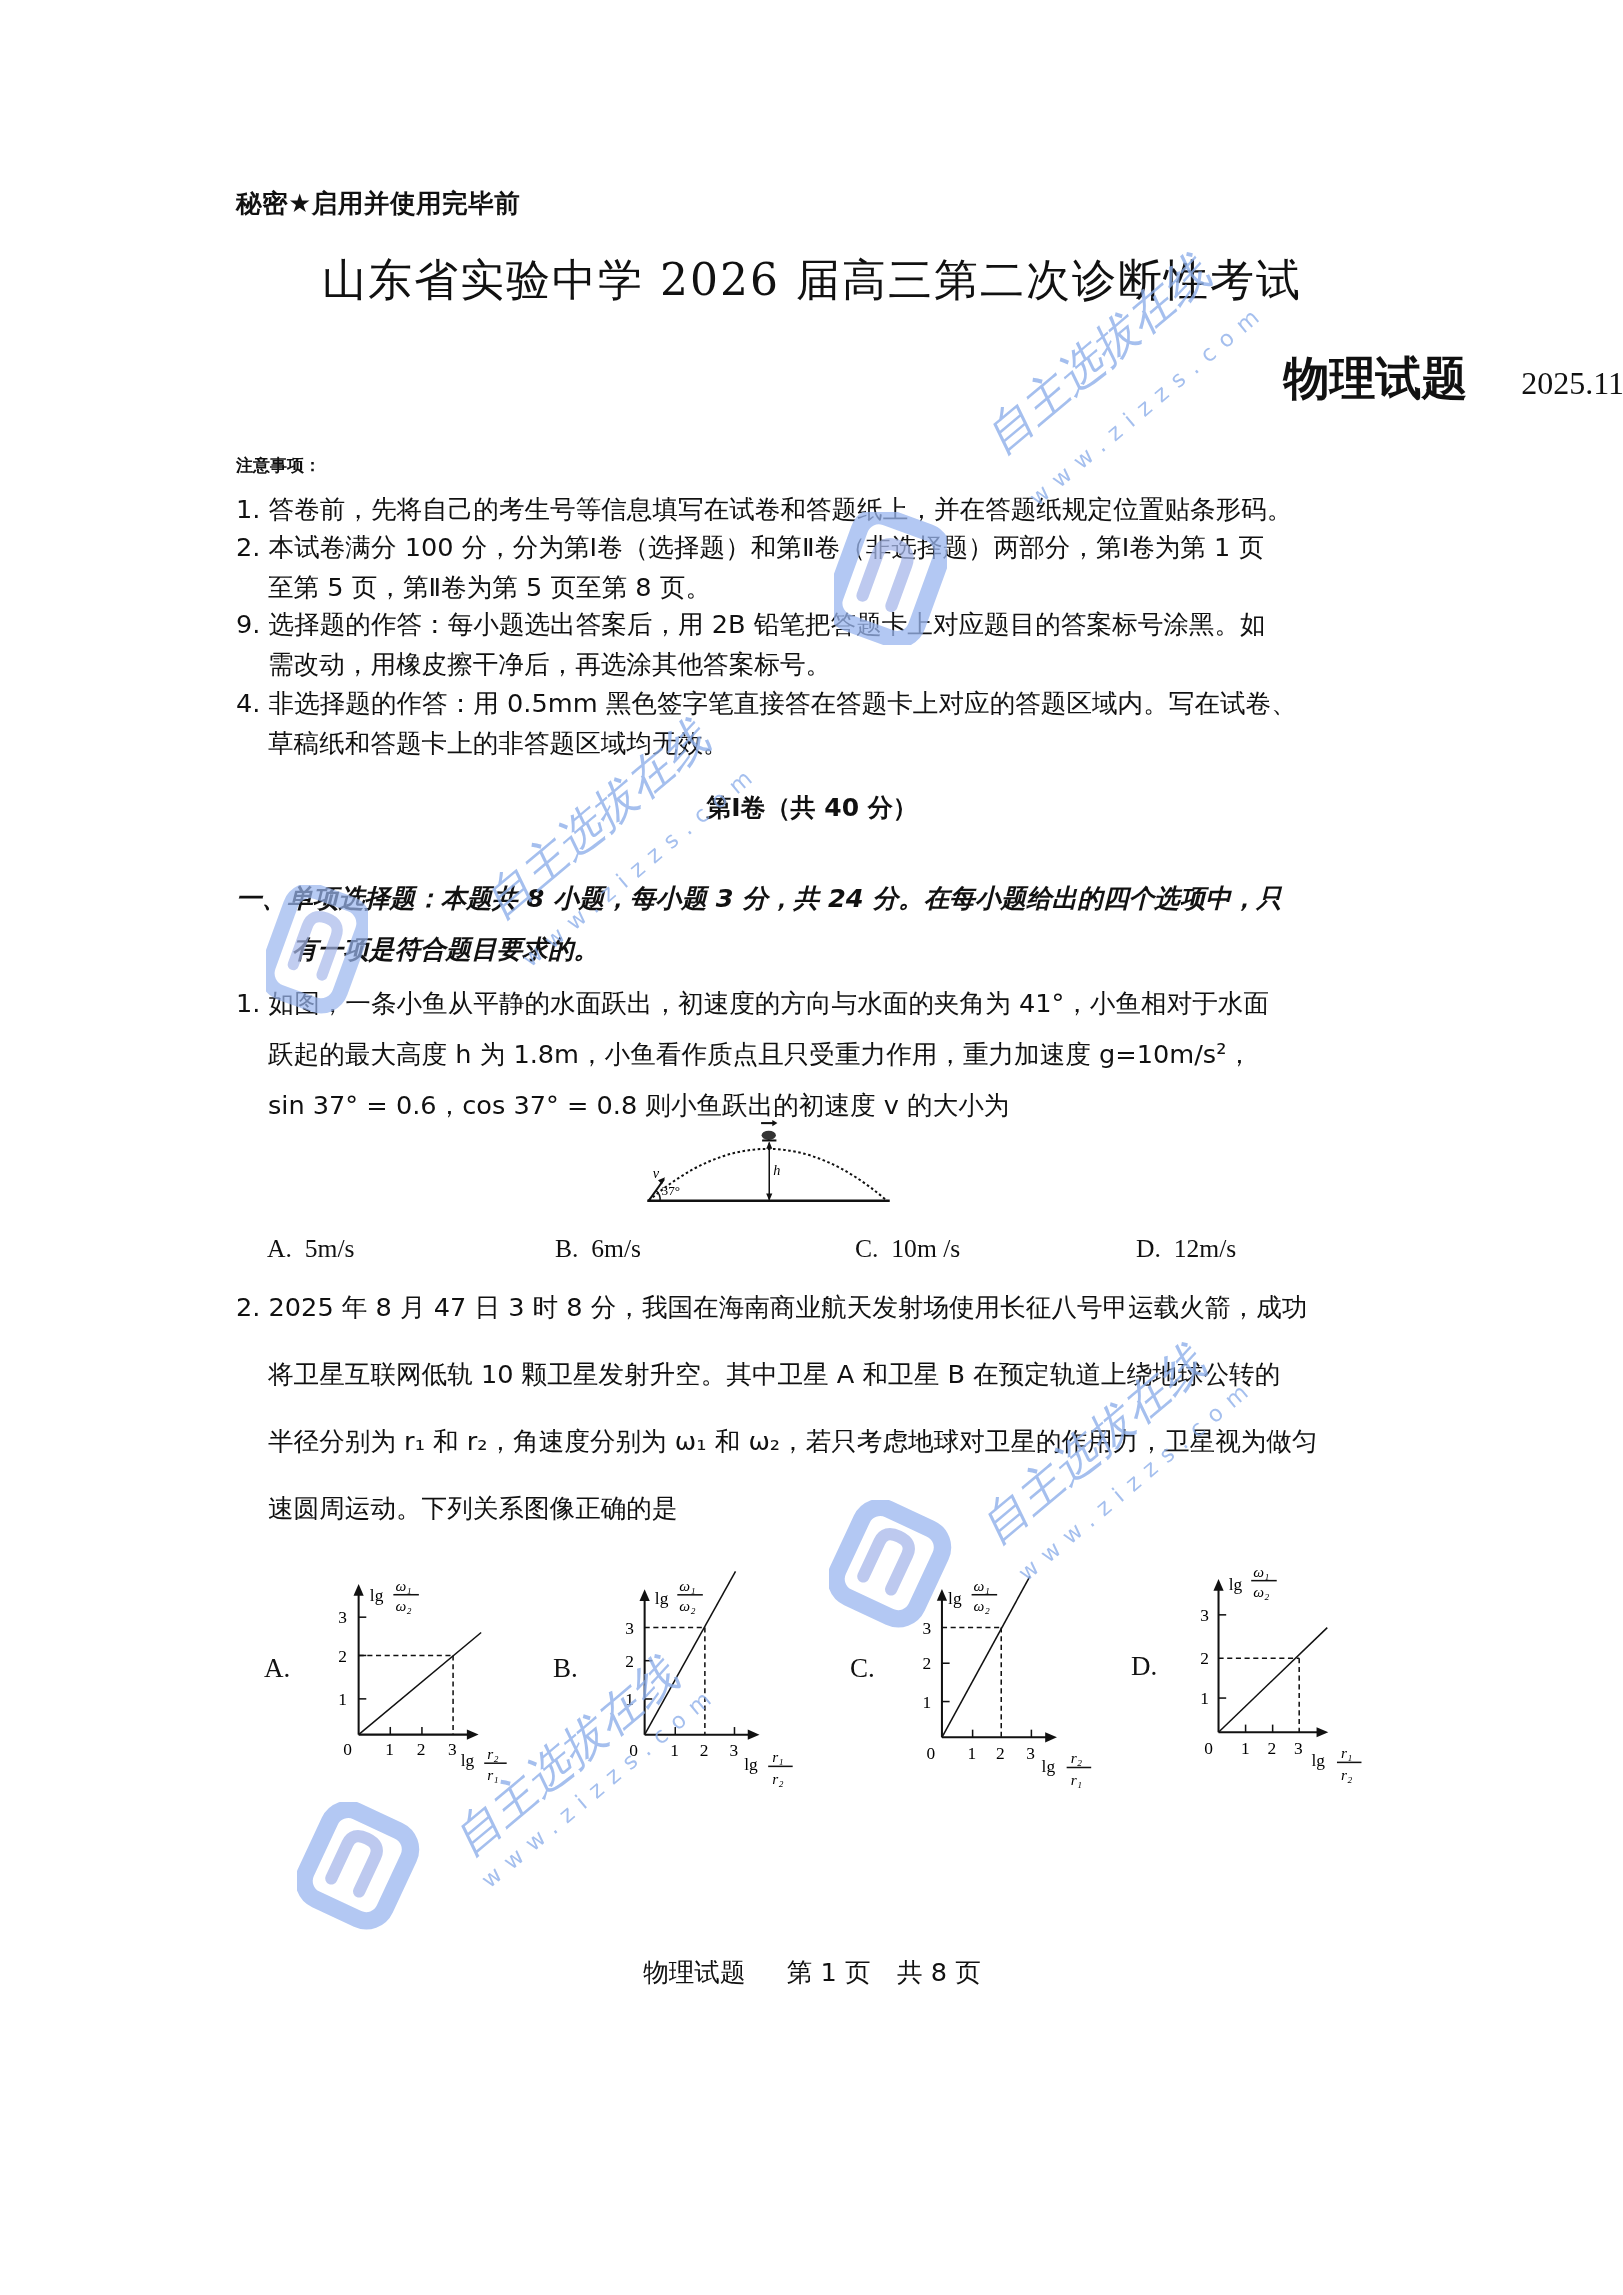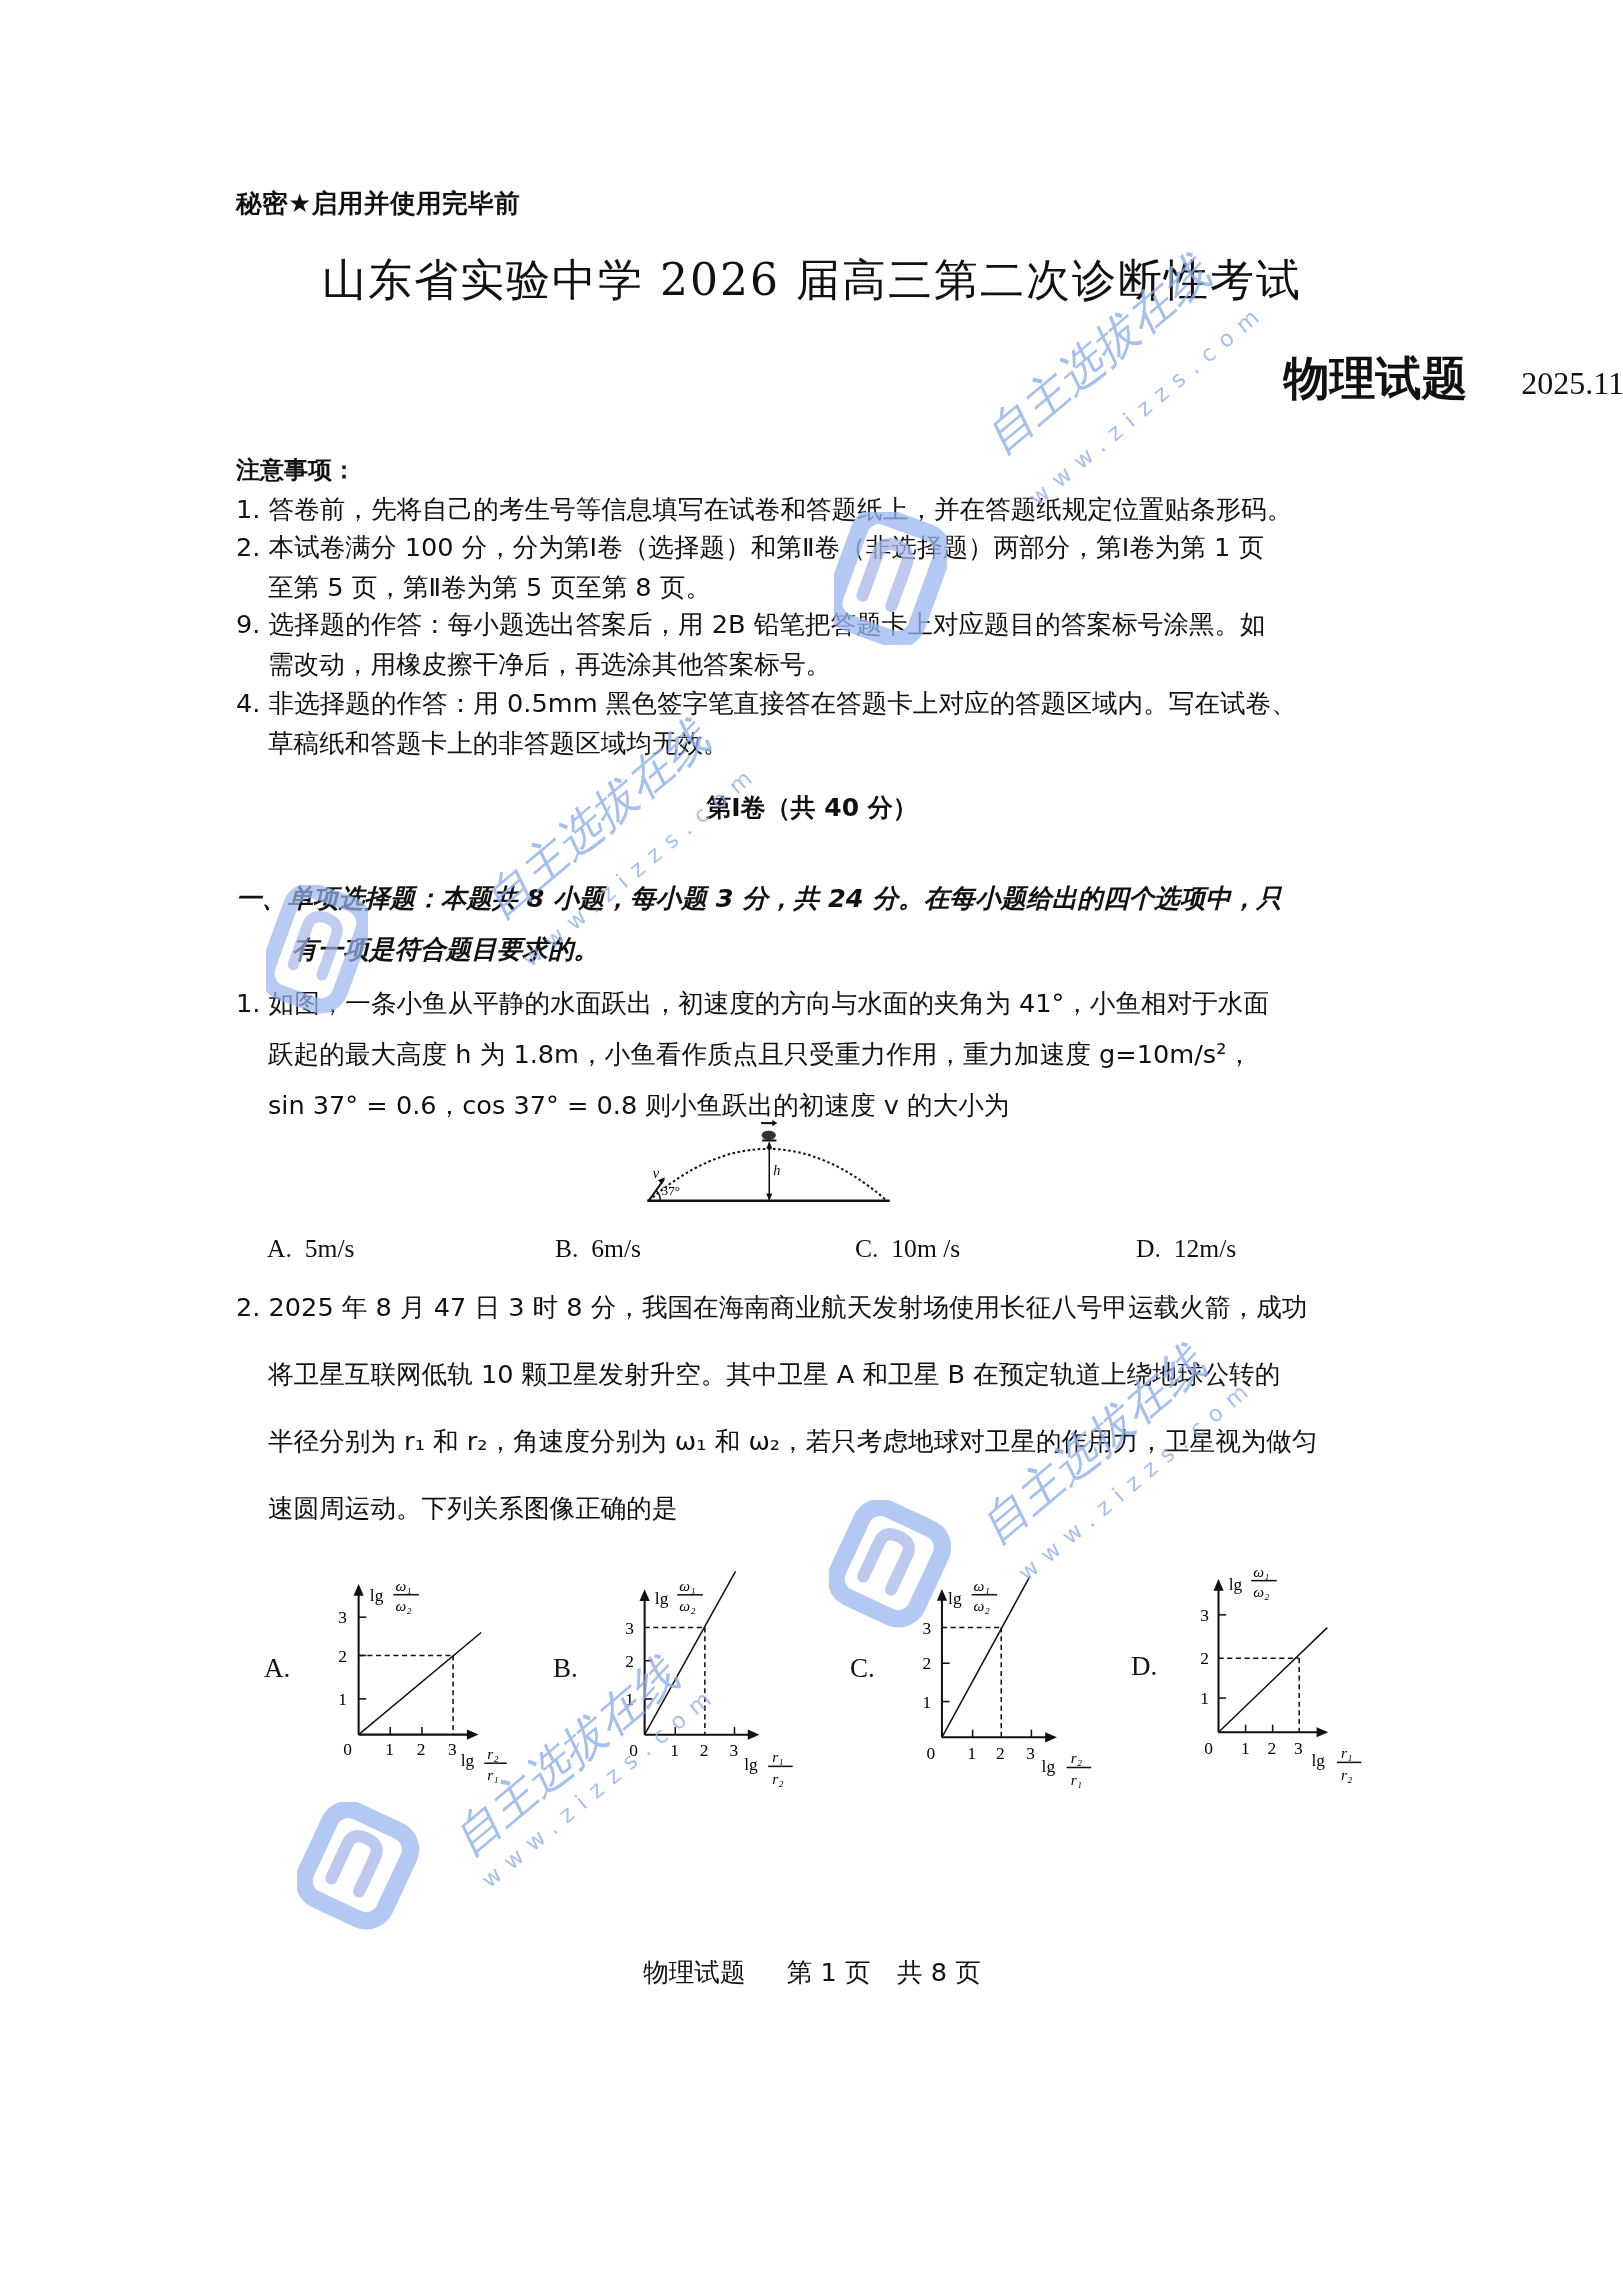--- a/index.html
+++ b/index.html
@@ -6,21 +6,21 @@
   body { width: 1624px; height: 2295px; position: relative; overflow: hidden;
          font-family: "DejaVu Serif", "Liberation Serif", serif; color: #111; }
   .abs { position: absolute; }
   .confidential { left: 236px; top: 186px; font-size: 25.6px; font-weight: bold;
                   font-family: "DejaVu Sans", sans-serif; letter-spacing: 0.5px; }
   .school-title { left: 0; width: 1624px; top: 251px; text-align: center; font-size: 44px;
                   letter-spacing: 2px; font-family: "DejaVu Serif", serif; }
   .subject-row { left: 0; width: 1624px; top: 348px; text-align: right; }
   .subject-title { font-size: 46px; font-weight: bold; font-family: "DejaVu Sans", sans-serif; }
   .subject-date { font-size: 32px; margin-left: 51px; font-family: "Liberation Serif", serif; }
-  .notes-heading { left: 236px; top: 454px; font-size: 24px; font-weight: bold;
+  .notes-heading { left: 236px; top: 454px; font-size: 17px; font-weight: bold;
                    font-family: "DejaVu Sans", sans-serif; }
   .note { left: 236px; width: 1157px; font-size: 25.6px; line-height: 40px;
           font-family: "DejaVu Sans", sans-serif; }
   .note .cont { padding-left: 32px; display: block; }
   .part-title { left: 0; width: 1624px; top: 791px; text-align: center; font-size: 25px;
                 font-weight: bold; font-family: "DejaVu Sans", sans-serif; }
   .section-heading { left: 236px; width: 1157px; top: 873px; font-size: 25.6px; font-weight: bold;
                      line-height: 51px; font-family: "DejaVu Sans", sans-serif; font-style: italic; }
   .section-heading .cont { padding-left: 56px; display: block; }
   .q-text { left: 236px; width: 1157px; font-size: 25.6px; line-height: 51px;

